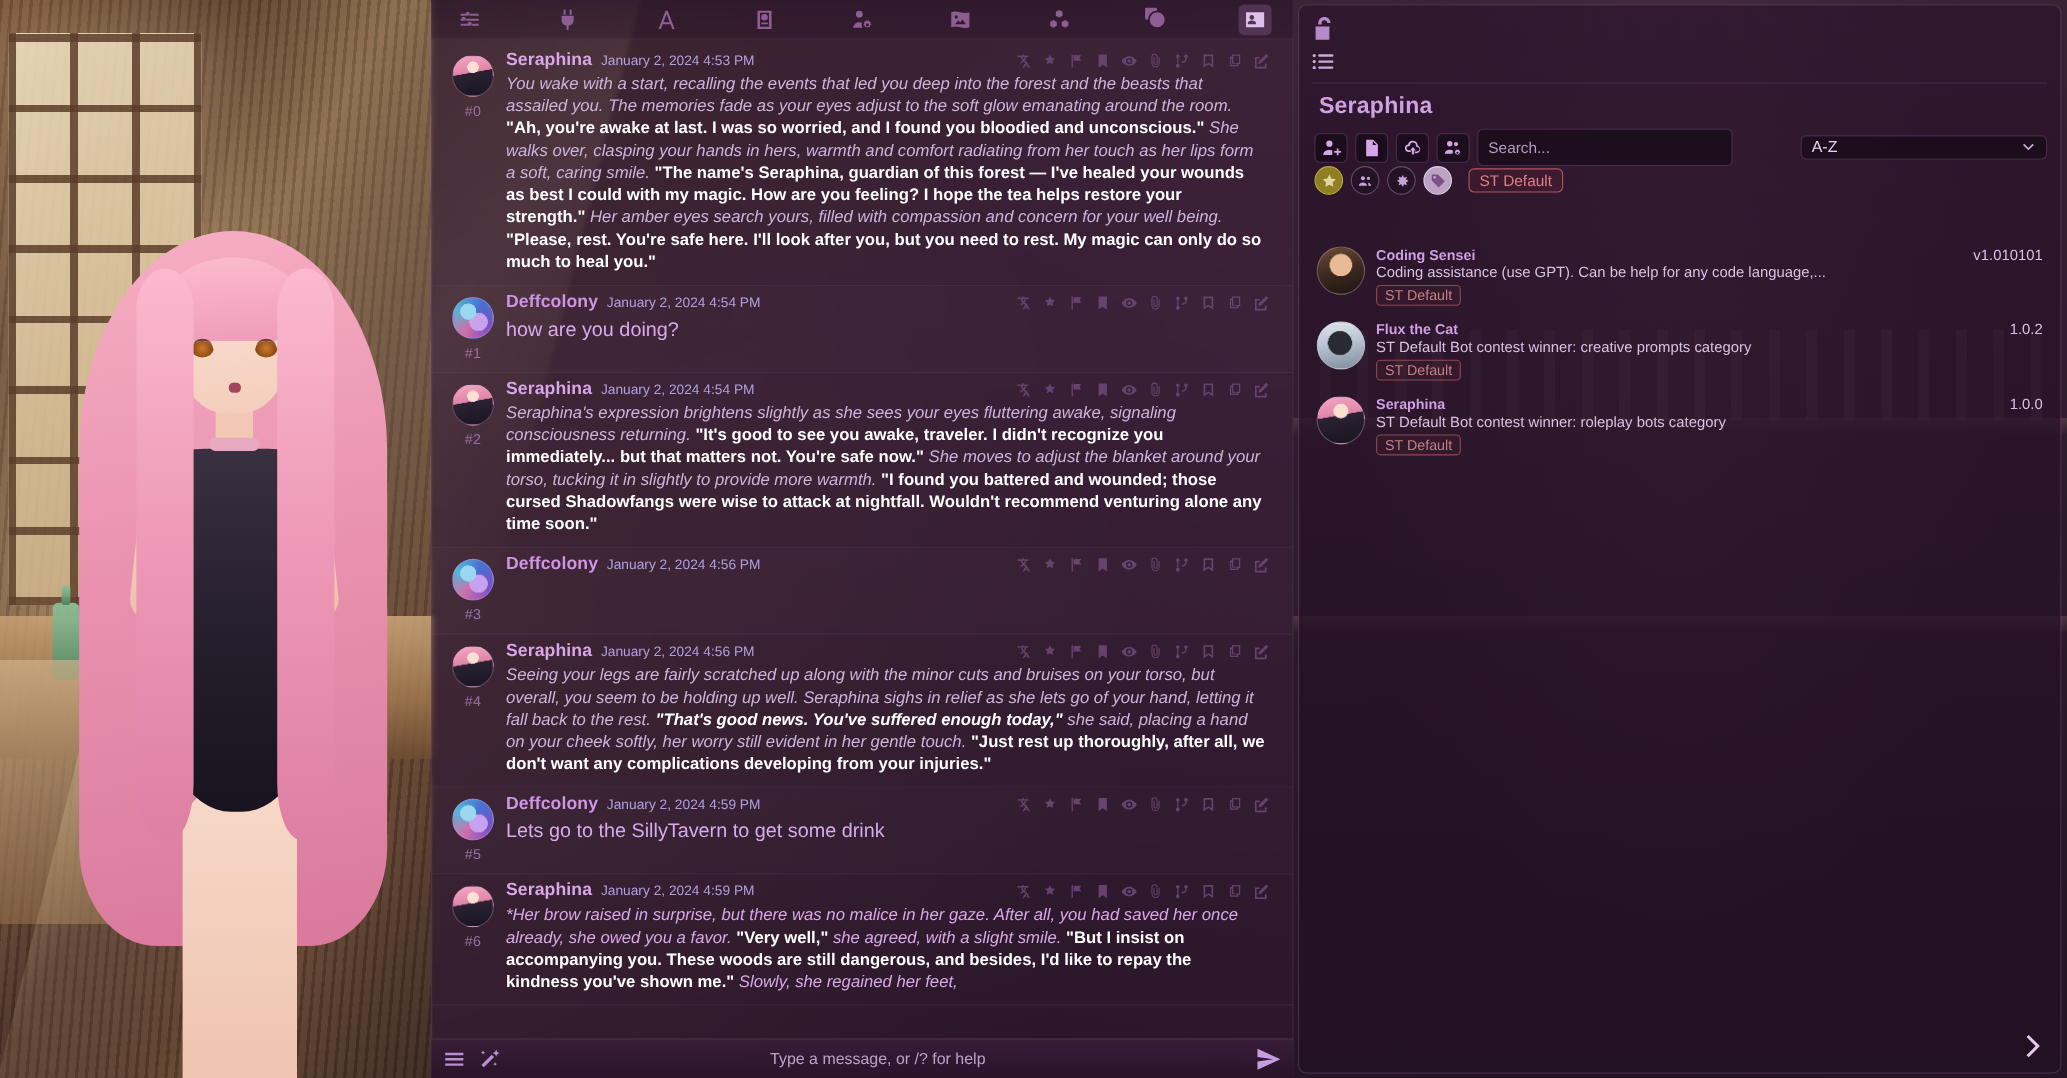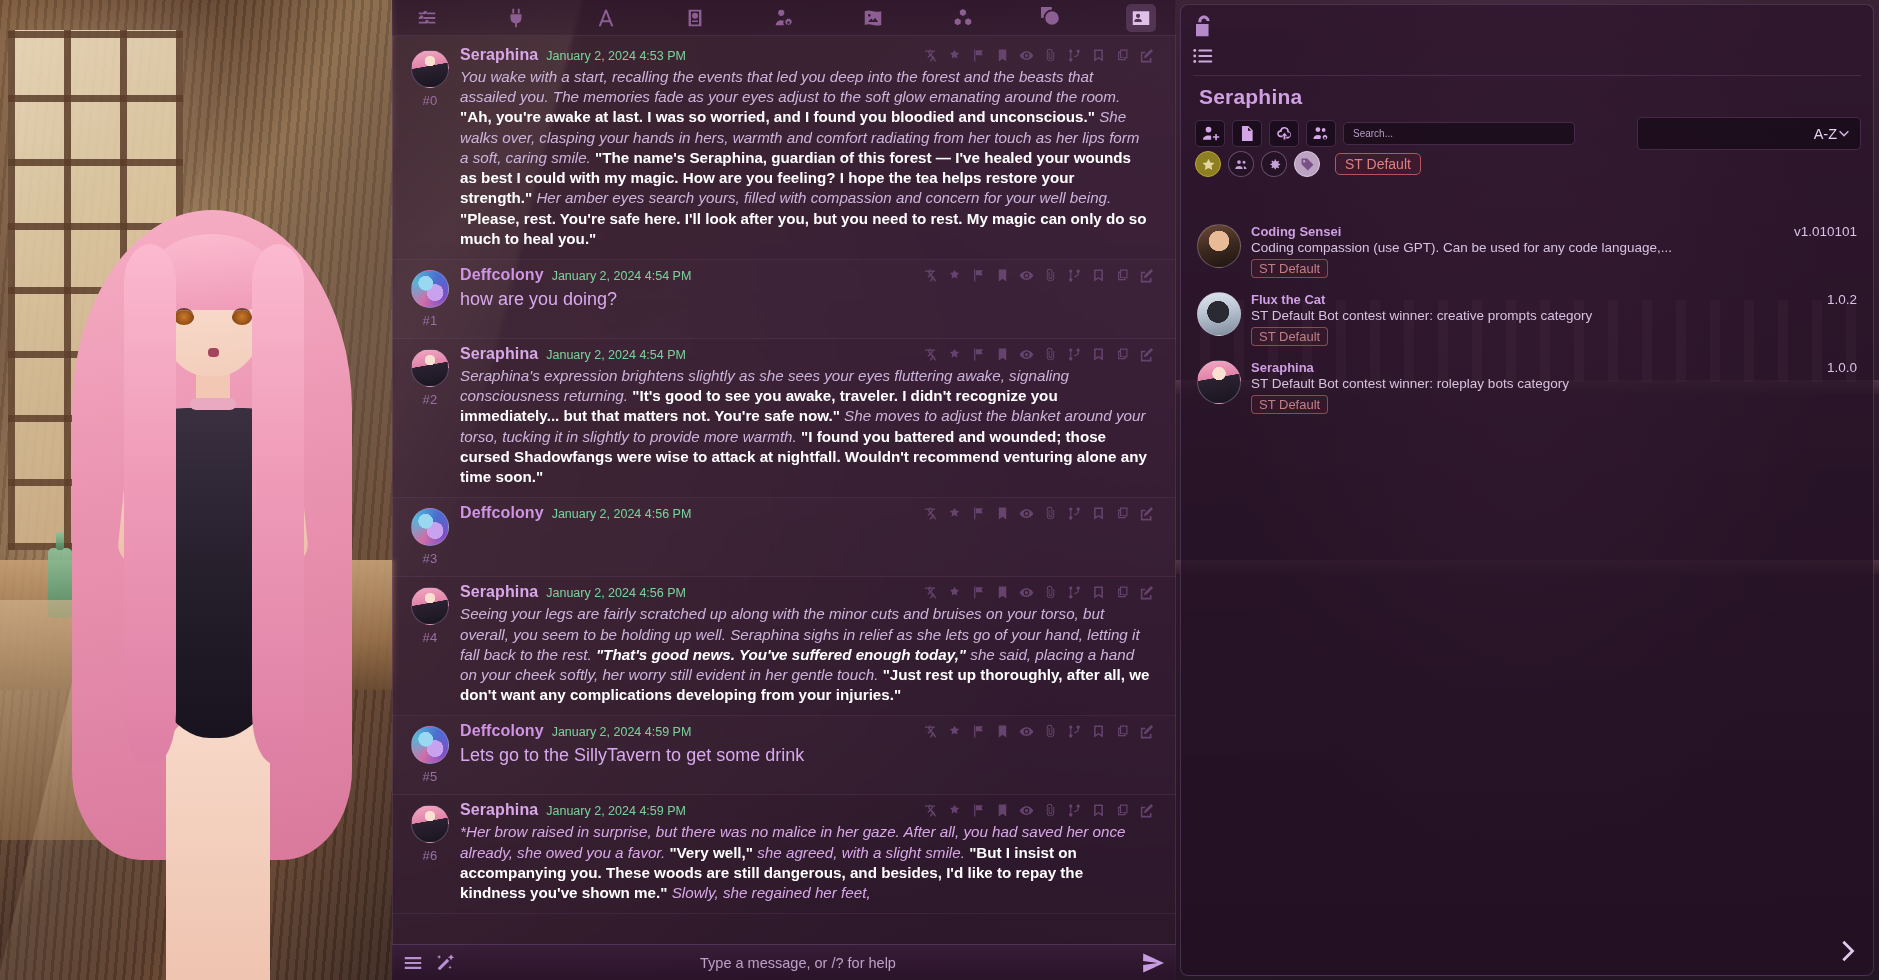--- a/index.html
+++ b/index.html
@@ -215,21 +215,21 @@
   .msg-id {
     font-size: 13px; color: #9a6fa6; margin-top: 5px; letter-spacing: .2px;
   }
   .msg-body { flex: 1 1 auto; min-width: 0; padding-left: 4px; }
   .msg-head { display: flex; align-items: baseline; gap: 8px; }
   .msg-name {
     font-size: 16px; font-weight: 700; letter-spacing: .1px;
   }
   .msg-name.char { color: #d8a7e8; }
   .msg-name.user { color: #cf94e4; }
-  .msg-time { font-size: 12.5px; color: #86efac; opacity: .85; }
+  .msg-time { font-size: 12.5px; color: #c4b5fd; opacity: .85; }
   .msg-actions {
     position: absolute; right: 22px; top: 8px;
     display: flex; gap: 9px; align-items: center;
   }
   .act { width: 15px; height: 15px; color: #6f4b79; opacity: .85; cursor: pointer; }
   .act svg { width: 100%; height: 100%; fill: currentColor; }
 
   .msg-text {
     margin-top: 3px;
     font-size: 15.2px;
@@ -300,37 +300,37 @@
   }
   .sq-btn {
     width: 30px; height: 27px; border-radius: 5px;
     background: rgba(22,10,24,0.78);
     border: 1px solid rgba(160,110,175,0.30);
     display: flex; align-items: center; justify-content: center;
     color: #d3a7e6; cursor: pointer;
   }
   .sq-btn svg { width: 19px; height: 19px; fill: currentColor; }
   .rp-search {
-    flex: 0 0 232px; height: 23px;
+    flex: 0 0 232px; height: 34px;
     background: rgba(22,10,24,0.72);
     border: 1px solid rgba(160,110,175,0.30);
     border-radius: 5px;
-    color: #e5d2f0; font-size: 10px; padding: 0 9px;
+    color: #e5d2f0; font-size: 14px; padding: 0 9px;
     outline: none;
     font-family: "Liberation Sans", sans-serif;
   }
   .rp-search::placeholder { color: #b89ac6; }
   .rp-sort {
     margin-left: auto;
-    flex: 0 0 224px; height: 33px;
+    flex: 0 0 224px; height: 22px;
     background: rgba(22,10,24,0.72);
     border: 1px solid rgba(160,110,175,0.30);
     border-radius: 5px;
     color: #e5d2f0; font-size: 14.5px; padding: 0 9px;
-    display: flex; align-items: center; justify-content: flex-end;
+    display: flex; align-items: center; justify-content: space-between;
     cursor: pointer;
   }
   .rp-sort svg { width: 14px; height: 14px; fill: #d0b0de; }
 
   .rp-row2 {
     position: absolute; left: 14px; top: 146px; right: 12px;
     display: flex; align-items: center; gap: 7px;
   }
   .rnd-btn {
     width: 26px; height: 26px; border-radius: 50%;
@@ -928,21 +928,21 @@
 
 
     <div class="char-list" id="char-list">
   <div class="char-item">
     <div class="ci-avatar ci-av-1"></div>
     <div class="ci-main">
       <div class="ci-top">
         <span class="ci-name">Coding Sensei</span>
         <span class="ci-ver">v1.010101</span>
       </div>
-      <div class="ci-desc">Coding compassion (use GPT). Can be used for any code language,...</div>
+      <div class="ci-desc">Coding assistance (use GPT). Can be help for any code language,...</div>
       <span class="ci-tag">ST Default</span>
     </div>
   </div>
   <div class="char-item">
     <div class="ci-avatar ci-av-2"></div>
     <div class="ci-main">
       <div class="ci-top">
         <span class="ci-name">Flux the Cat</span>
         <span class="ci-ver">1.0.2</span>
       </div>

